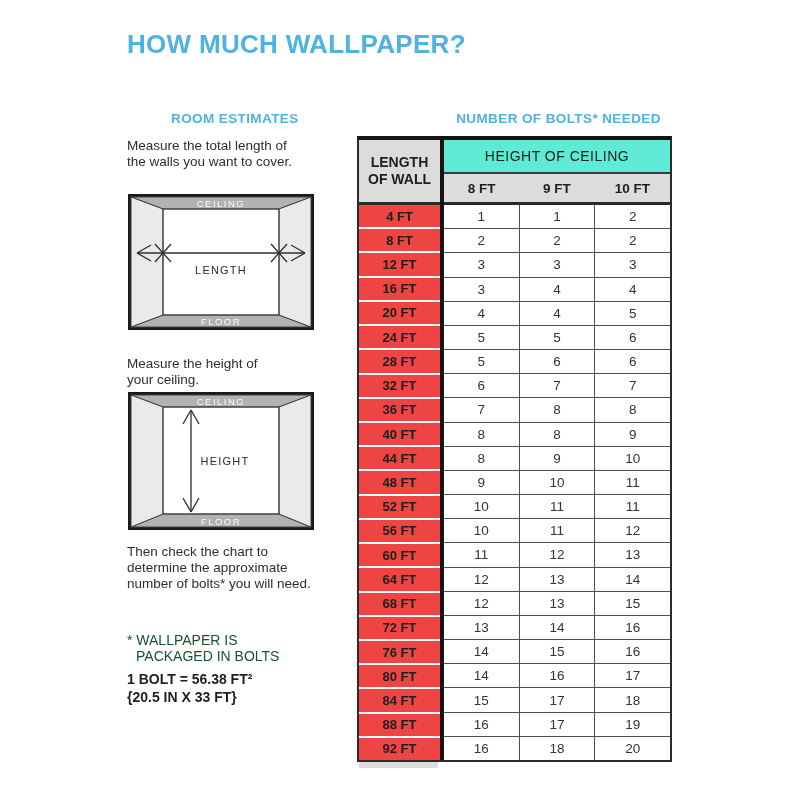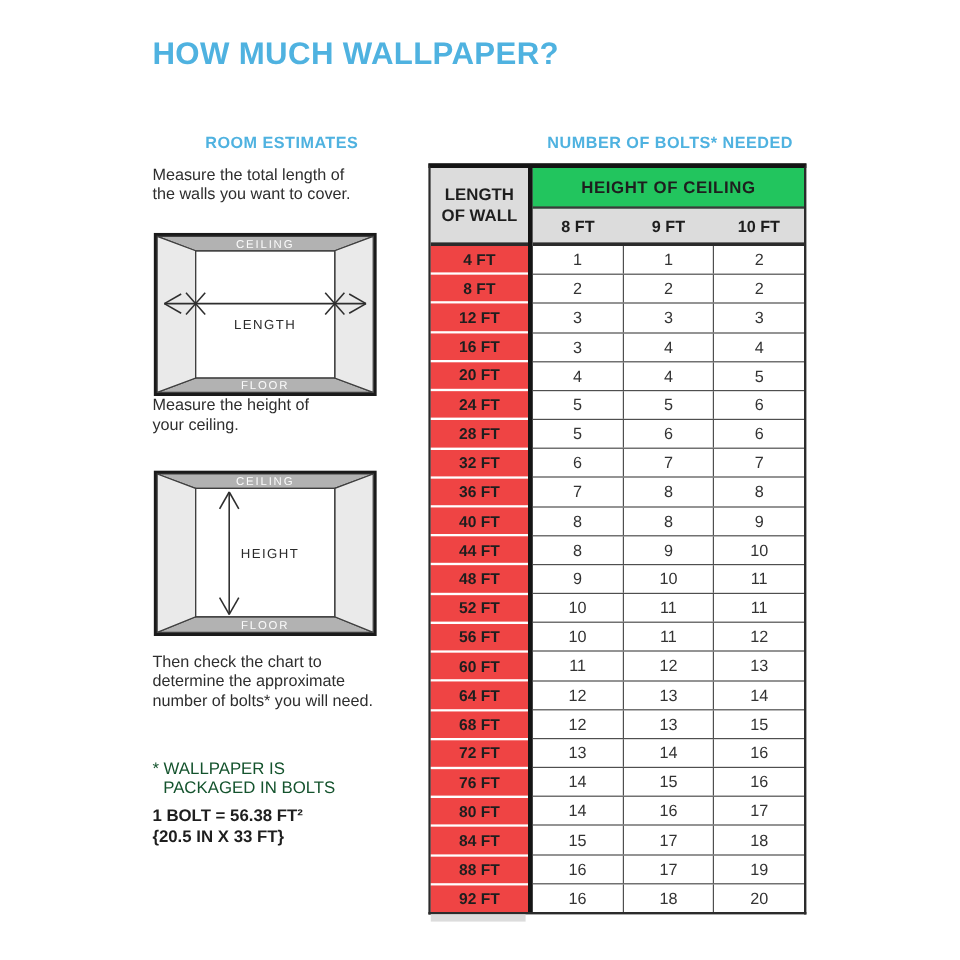--- a/index.html
+++ b/index.html
@@ -5,21 +5,21 @@
   html,body{margin:0;padding:0;background:#fff;}
   .page{position:relative;width:800px;height:800px;background:#ffffff;overflow:hidden;
         font-family:"Liberation Sans","DejaVu Sans",sans-serif;color:#2b2b2b;}
   .abs{position:absolute;}
   .page-title{left:127px;top:29px;font-size:26px;font-weight:bold;color:#4FB2E0;letter-spacing:.3px;}
   .sec-heading{font-size:13.5px;font-weight:bold;color:#4FB2E0;letter-spacing:.4px;padding-left:44px;}
   .left-heading{left:127px;top:111px;}
   .table-heading{left:357px;top:111px;width:315px;text-align:center;}
   .body-text{font-size:13.5px;line-height:16px;color:#2e2e2e;}
   .p1{left:127px;top:138px;}
-  .p2{left:127px;top:330px;}
+  .p2{left:127px;top:356px;}
   .p3{left:127px;top:544px;}
   .footnote{left:127px;top:633px;font-size:14px;line-height:15.5px;font-weight:normal;color:#14532d;}
   .footnote .indent{padding-left:9px;}
   .boltspec{left:127px;top:671px;font-size:14px;line-height:17.5px;font-weight:bold;color:#1e1e1e;}
   .diagram1{left:128px;top:194px;}
   .diagram2{left:128px;top:392px;}
 
   
   .bolt-table{left:357px;top:136px;width:315px;height:626px;box-sizing:border-box;
               border-top:4px solid #141414;border-left:2px solid #2b2b2b;
@@ -29,23 +29,23 @@
   .wall-header{height:65px;box-sizing:border-box;border-bottom:3px solid #2b2b2b;background:#dcdcdc;
                display:flex;flex-direction:column;align-items:center;justify-content:center;
                font-size:14px;font-weight:bold;line-height:17px;color:#1e1e1e;}
   .wall-cells{flex:1;display:flex;flex-direction:column;}
   .wall-cell{flex:1;background:#ef4444;box-sizing:border-box;border-bottom:2px solid #ffffff;
              display:flex;align-items:center;justify-content:center;
              font-size:13px;font-weight:bold;color:#1e1e1e;}
   .wall-cell:last-child{border-bottom:none;}
   .col-divider{width:4px;background:#141414;}
   .data-zone{flex:1;display:flex;flex-direction:column;}
-  .group-header{height:34px;box-sizing:border-box;background:#22c55e;border-bottom:2px solid #3a3a3a;
+  .group-header{height:34px;box-sizing:border-box;background:#5eead4;border-bottom:2px solid #3a3a3a;
                 display:flex;align-items:center;justify-content:center;
-                font-size:14px;font-weight:bold;letter-spacing:.5px;color:#1e1e1e;}
+                font-size:14px;font-weight:normal;letter-spacing:.5px;color:#1e1e1e;}
   .sub-header-row{height:31px;box-sizing:border-box;background:#dcdcdc;border-bottom:3px solid #2b2b2b;
                   display:flex;}
   .sub-header-cell{flex:1;display:flex;align-items:center;justify-content:center;
                    font-size:13.5px;font-weight:bold;color:#1e1e1e;}
   .data-rows{flex:1;display:flex;flex-direction:column;}
   .data-row{flex:1;display:flex;box-sizing:border-box;border-bottom:1px solid #4f4f4f;}
   .data-row:last-child{border-bottom:none;}
   .data-cell{flex:1;display:flex;align-items:center;justify-content:center;box-sizing:border-box;
              font-size:13.5px;color:#333;border-left:1px solid #4f4f4f;}
   .data-cell:first-child{border-left:none;}

